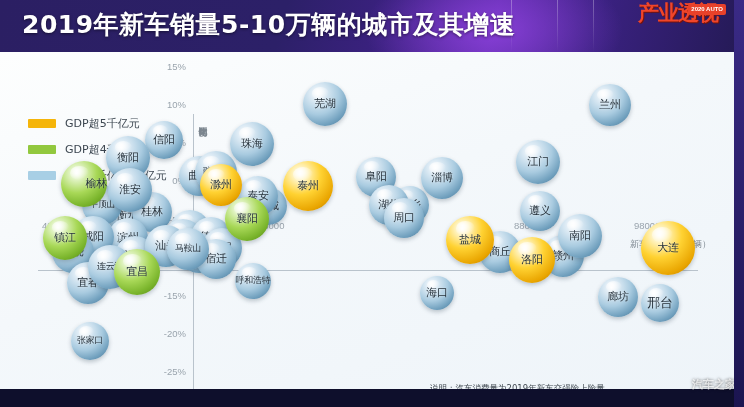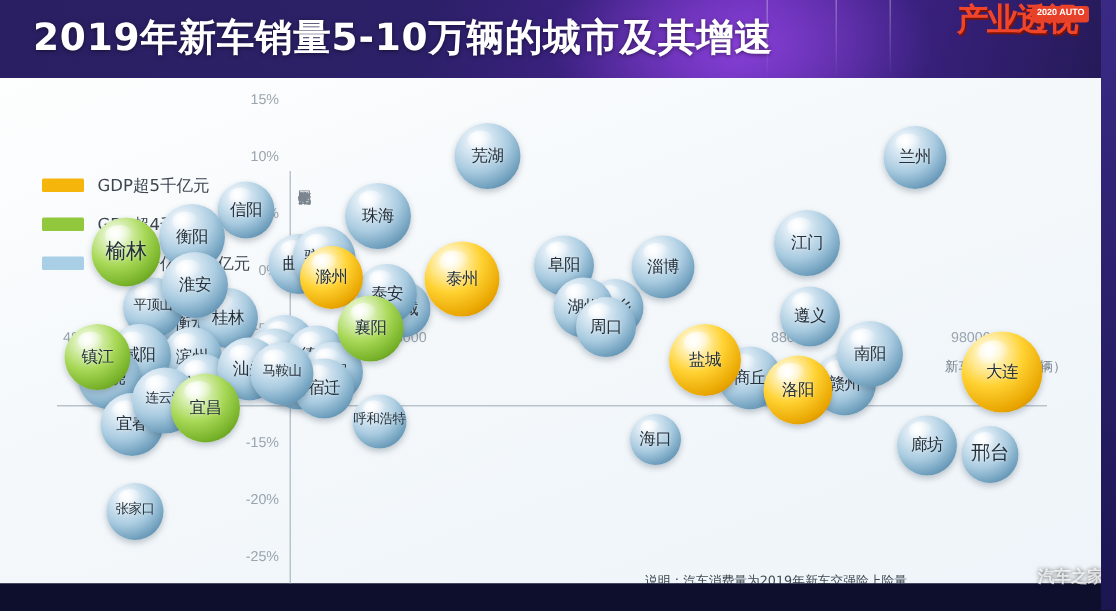--- a/index.html
+++ b/index.html
@@ -182,21 +182,21 @@
         </div>
         <div class="bubble b-blue" style="width: 44px; height: 44px; left: 230px; top: 70px; font-size: 11px; z-index: 32;">
           <span class="lbl">珠海</span>
         </div>
         <div class="bubble b-blue" style="width: 44px; height: 44px; left: 516px; top: 88px; font-size: 11px; z-index: 32;">
           <span class="lbl">江门</span>
         </div>
         <div class="bubble b-blue" style="width: 44px; height: 44px; left: 106px; top: 84px; font-size: 11px; z-index: 32;">
           <span class="lbl">衡阳</span>
         </div>
-        <div class="bubble b-green" style="width: 46px; height: 46px; left: 61px; top: 93px; font-size: 14px; z-index: 33;">
+        <div class="bubble b-green" style="width: 46px; height: 46px; left: 61px; top: 109px; font-size: 11px; z-index: 33; justify-content: flex-end;">
           <span class="lbl">榆林</span>
         </div>
         <div class="bubble b-blue" style="width: 40px; height: 40px; left: 179px; top: 104px; font-size: 11px; z-index: 30;">
           <span class="lbl">曲靖</span>
         </div>
         <div class="bubble b-blue" style="width: 42px; height: 42px; left: 195px; top: 99px; font-size: 9px; z-index: 31;">
           <span class="lbl">驻马店</span>
         </div>
         <div class="bubble b-orange" style="width: 42px; height: 42px; left: 200px; top: 112px; font-size: 11px; z-index: 31;">
           <span class="lbl">滁州</span>

